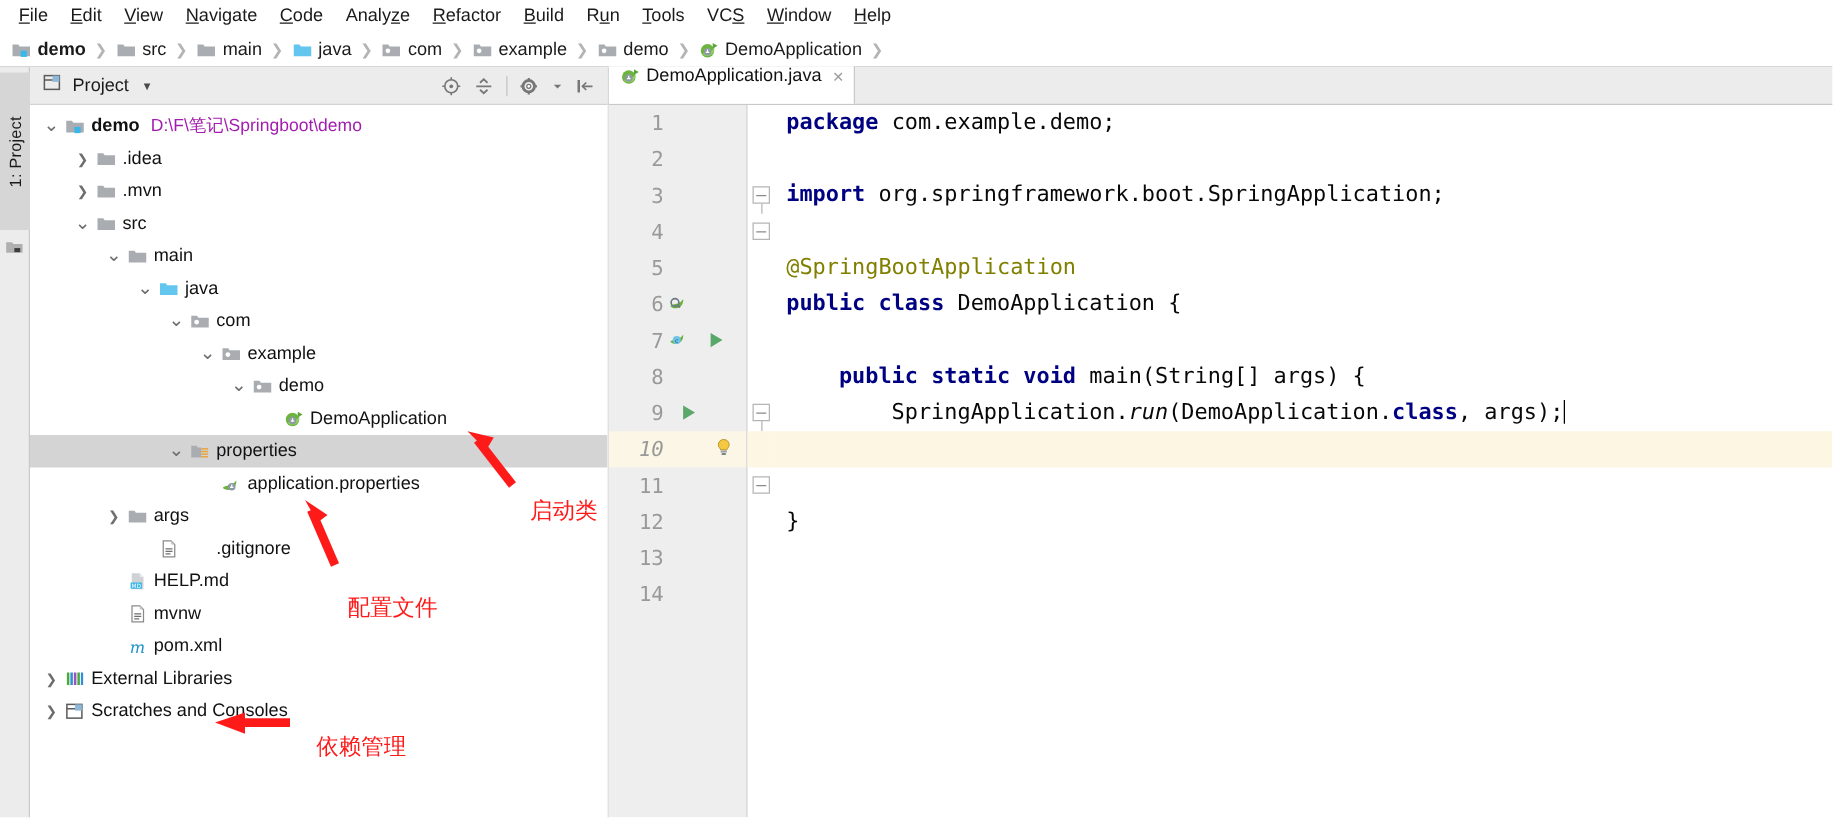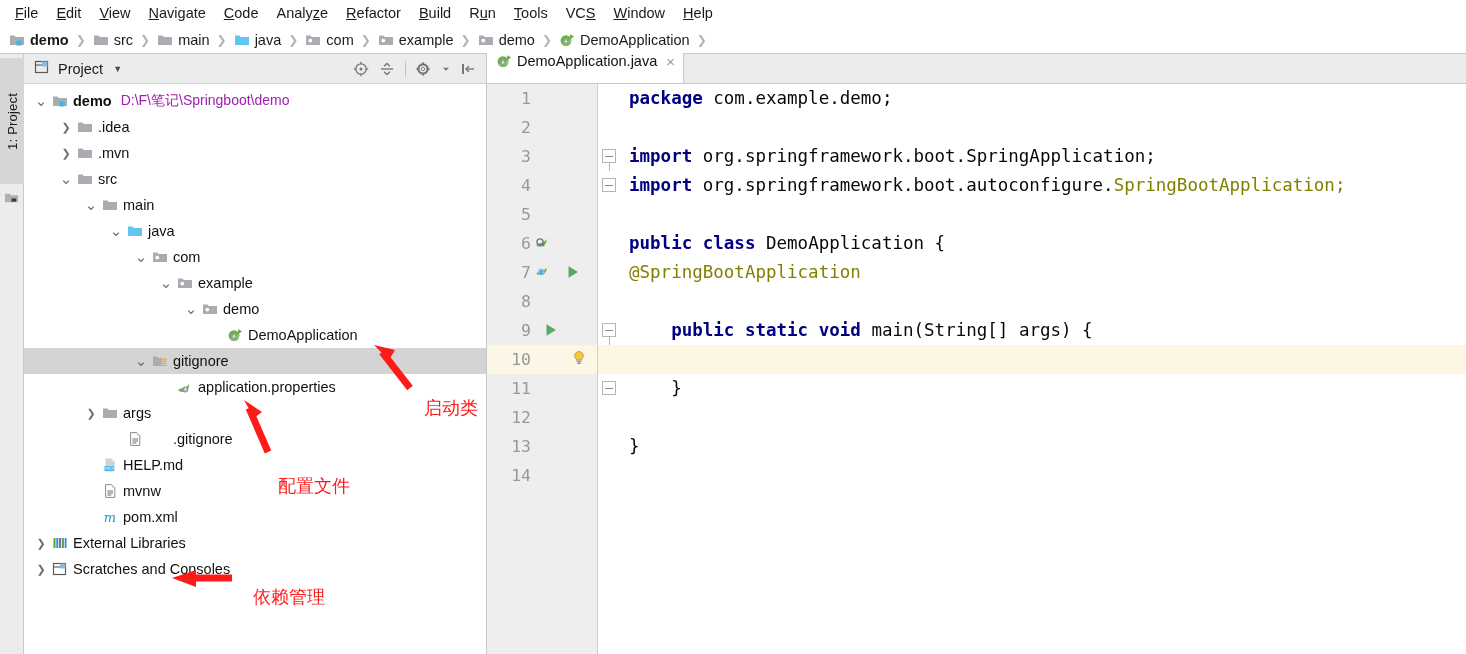--- a/index.html
+++ b/index.html
@@ -474,21 +474,21 @@
             <span class="arrow" style="font-size: 15px; line-height: 10px;">⌄</span>
             <span class="tico">
               <svg width="16" height="16" viewBox="0 0 16 16">
                 <path d="M1 3.5h4.2l1 1.5H9V13H1z" fill="#a9adb2"></path>
                 <rect x="9" y="5.5" width="5.5" height="1.2" fill="#e8a33d"></rect>
                 <rect x="9" y="7.6" width="5.5" height="1.2" fill="#e8a33d"></rect>
                 <rect x="9" y="9.7" width="5.5" height="1.2" fill="#e8a33d"></rect>
                 <rect x="9" y="11.8" width="5.5" height="1.2" fill="#e8a33d"></rect>
               </svg>
             </span>
-            <span class="tlabel">gitignore</span>
+            <span class="tlabel">properties</span>
           </div>
           <div class="trow" style="padding-left: 133px;">
             <span class="arrow"></span>
             <span class="tico">
               <svg width="16" height="16" viewBox="0 0 16 16">
                 <path d="M1.2 11.2c1.9 2.2 6.6 2.6 9.4-0.7 1.9-2.2 1.4-5.4 1.4-5.4s-2 3.4-5.5 4c-2.7.5-4 .7-5.3 2.1z" fill="#6db33f"></path>
                 <circle cx="8.4" cy="10.4" r="3" fill="#8e9aa3"></circle>
                 <path d="M8.4 8.5v2.1M7 10.9h2.8" stroke="#fff" stroke-width="1"></path>
               </svg>
             </span>
@@ -614,21 +614,21 @@
               </svg></span>
             <span class="gicon" style="top: 180px; left: 78px;"><svg width="16" height="16" viewBox="0 0 16 16">
                 <path d="M3.5 2.3 L13 8 L3.5 13.7z" fill="#59a869"></path>
               </svg></span>
             <div class="lnum" style="top: 203px;">8</div>
             <div class="lnum" style="top: 232px;">9</div>
             <span class="gicon" style="top: 238px; left: 56px;"><svg width="16" height="16" viewBox="0 0 16 16">
                 <path d="M3.5 2.3 L13 8 L3.5 13.7z" fill="#59a869"></path>
               </svg></span>
             <div class="hl-gut" style="top: 261px;"></div>
-            <div class="lnum" style="top: 261px;">10</div>
+            <div class="lnum" style="top: 261px; font-style: italic;">10</div>
             <span class="gicon" style="top: 266px; left: 84px;"><svg width="16" height="16" viewBox="0 0 16 16">
                 <path d="M8 1.6c2.6 0 4.3 1.9 4.3 4.1 0 1.9-1.3 2.8-1.8 4.1H5.5C5 8.5 3.7 7.6 3.7 5.7 3.7 3.5 5.4 1.6 8 1.6z" fill="#f5c842" stroke="#b28c1a" stroke-width=".7"></path>
                 <rect x="5.5" y="10.4" width="5" height="1.6" fill="#9aa0a6"></rect>
                 <rect x="6.2" y="12.4" width="3.6" height="1.6" rx=".7" fill="#7e848a"></rect>
               </svg></span>
             <div class="lnum" style="top: 290px;">11</div>
             <div class="lnum" style="top: 319px;">12</div>
             <div class="lnum" style="top: 348px;">13</div>
             <div class="lnum" style="top: 377px;">14</div>
           </div>
@@ -637,24 +637,23 @@
             <div class="fold" style="top: 94px;"></div>
             <div class="fold top" style="top: 239px;"></div>
             <div class="hl-row" style="top: 261px;"></div>
             <div class="fold" style="top: 297px;"></div>
           </div>
         <div class="code-col" id="codecol">
             <div class="hl-row" style="top: 261px;"></div>
             <div class="codeline"><span class="kw">package</span> com.example.demo;</div>
             <div class="codeline"></div>
             <div class="codeline"><span class="kw">import</span> org.springframework.boot.SpringApplication;</div>
-            <div class="codeline"><span class="kw">import</span> org.springframework.boot.autoconfigure.<span class="anno">SpringBootApplication;</span></div>
             <div class="codeline"></div>
+            <div class="codeline"><span class="anno">@SpringBootApplication</span></div>
             <div class="codeline"><span class="kw">public</span> <span class="kw">class</span> DemoApplication {</div>
-            <div class="codeline"><span class="anno">@SpringBootApplication</span></div>
             <div class="codeline"></div>
             <div class="codeline">    <span class="kw">public</span> <span class="kw">static</span> <span class="kw">void</span> main(String[] args) {</div>
             <div class="codeline">        SpringApplication.<span class="ital">run</span>(DemoApplication.<span class="kw">class</span>, args);<span class="caret"></span></div>
             <div class="codeline">    }</div>
             <div class="codeline"></div>
             <div class="codeline">}</div>
             <div class="codeline"></div>
           </div>
       </div>
     </div>

